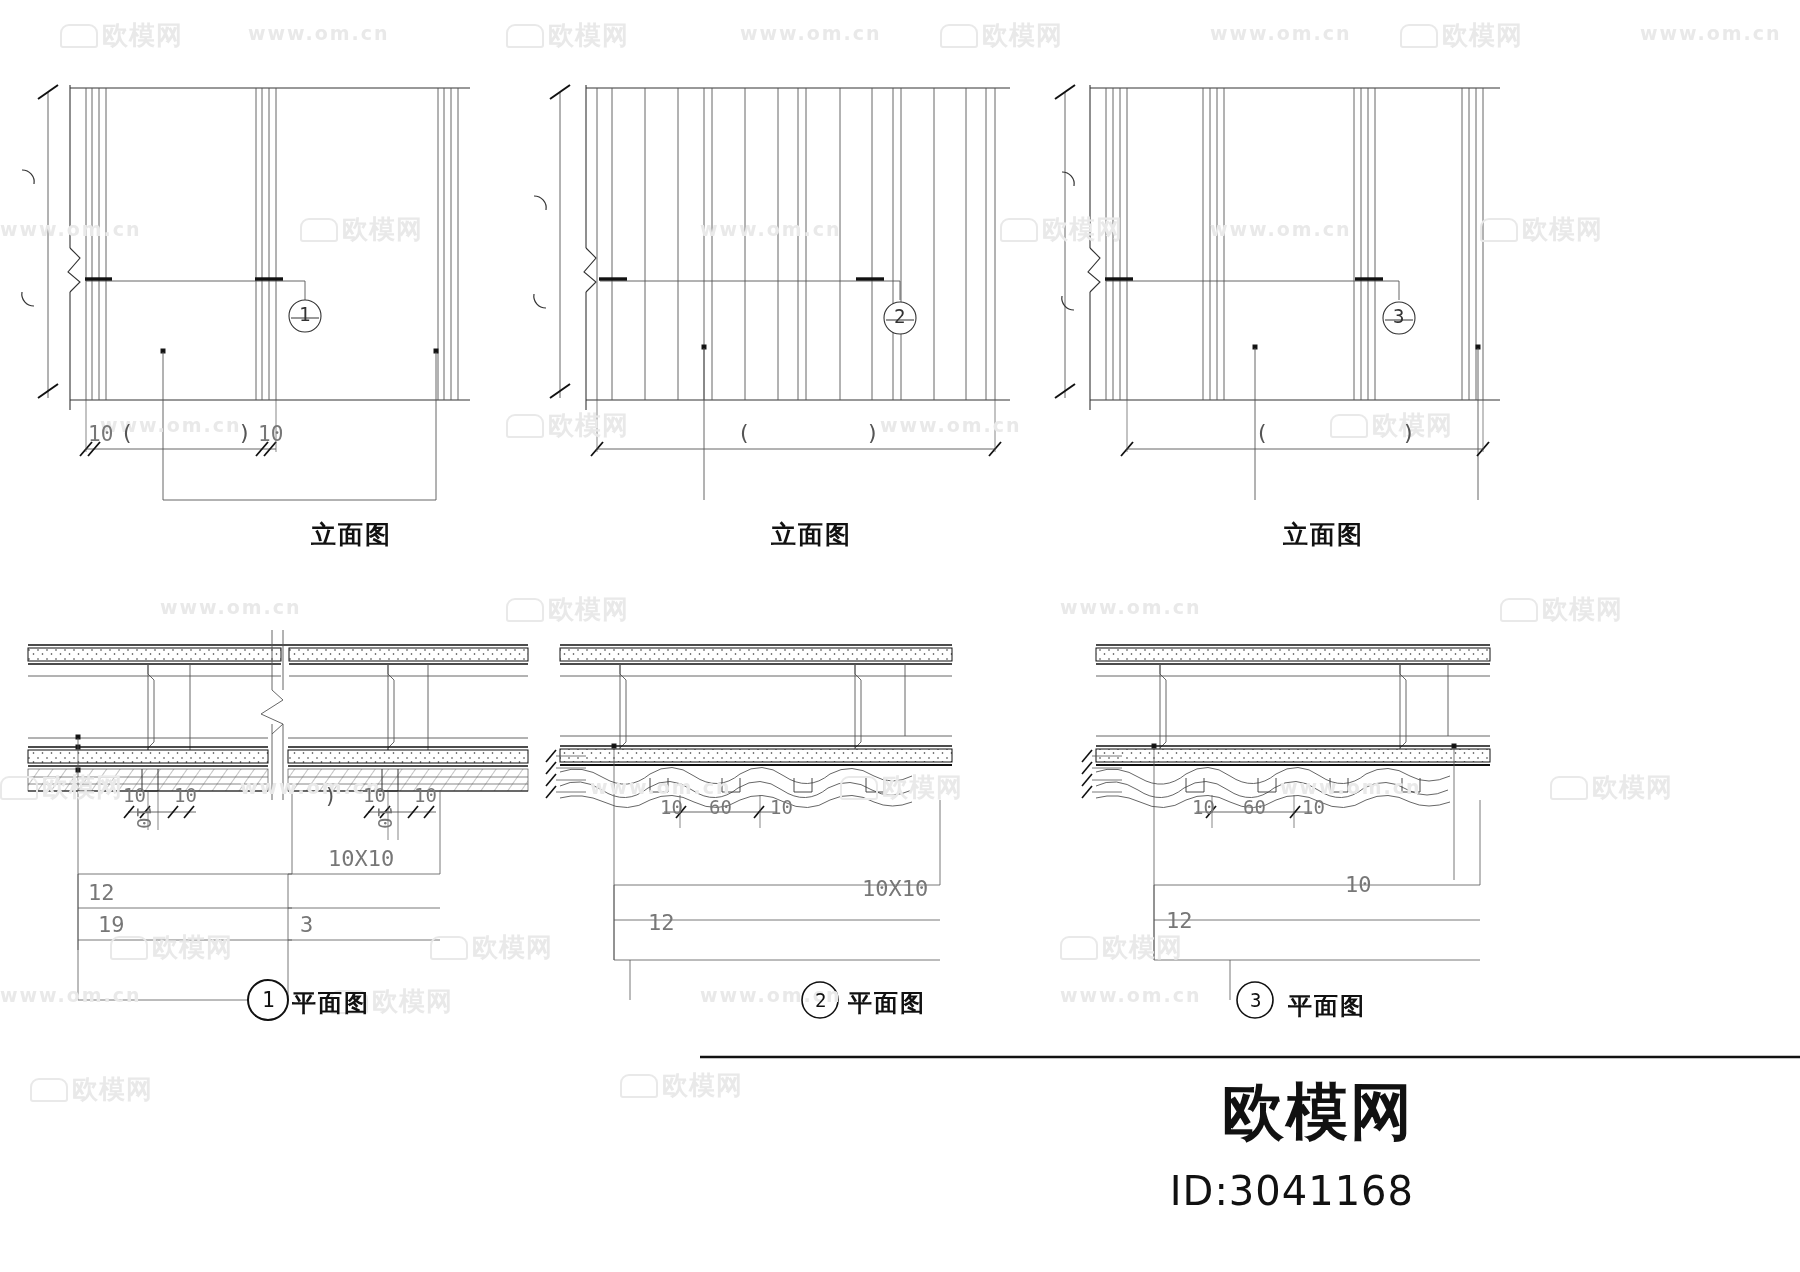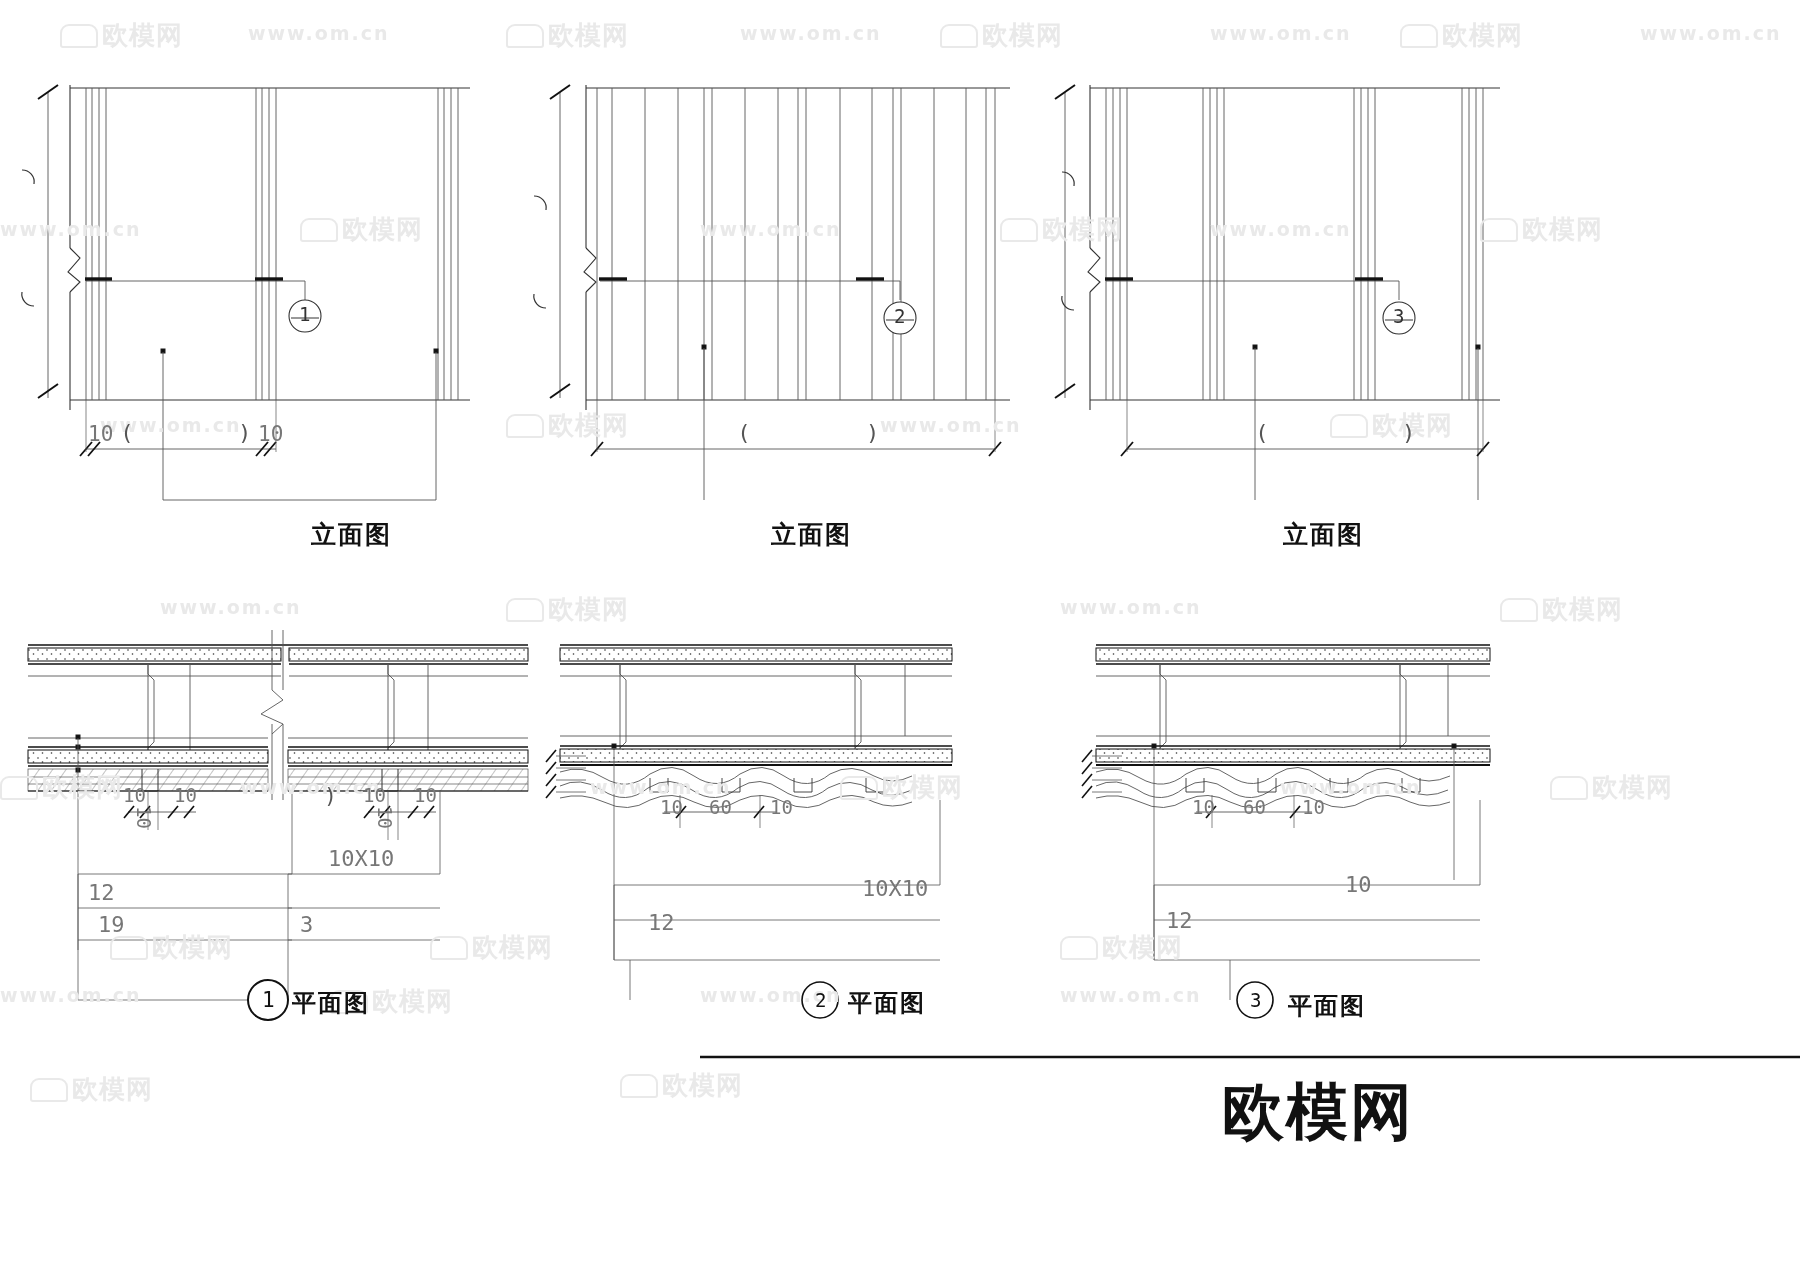--- a/index.html
+++ b/index.html
@@ -500,14 +500,15 @@
   <div class="wm" style="left:262px;top:988px;color:#111;font-size:21px;font-family:'DejaVu Sans Mono',monospace;">1</div>
   <div class="wm cn" style="left:292px;top:987px;color:#111;font-size:24px;font-weight:bold;letter-spacing:2px;">平面图</div>
 
   <div class="wm" style="left:815px;top:989px;color:#111;font-size:19px;font-family:'DejaVu Sans Mono',monospace;">2</div>
   <div class="wm cn" style="left:848px;top:987px;color:#111;font-size:24px;font-weight:bold;letter-spacing:2px;">平面图</div>
 
   <div class="wm" style="left:1250px;top:989px;color:#111;font-size:19px;font-family:'DejaVu Sans Mono',monospace;">3</div>
   <div class="wm cn" style="left:1288px;top:990px;color:#111;font-size:24px;font-weight:bold;letter-spacing:2px;">平面图</div>
 
   <div class="wm-big cn">欧模网</div>
+  <div class="wm-id">ID:3041168</div>
 
 </div>
 
 </body></html>

